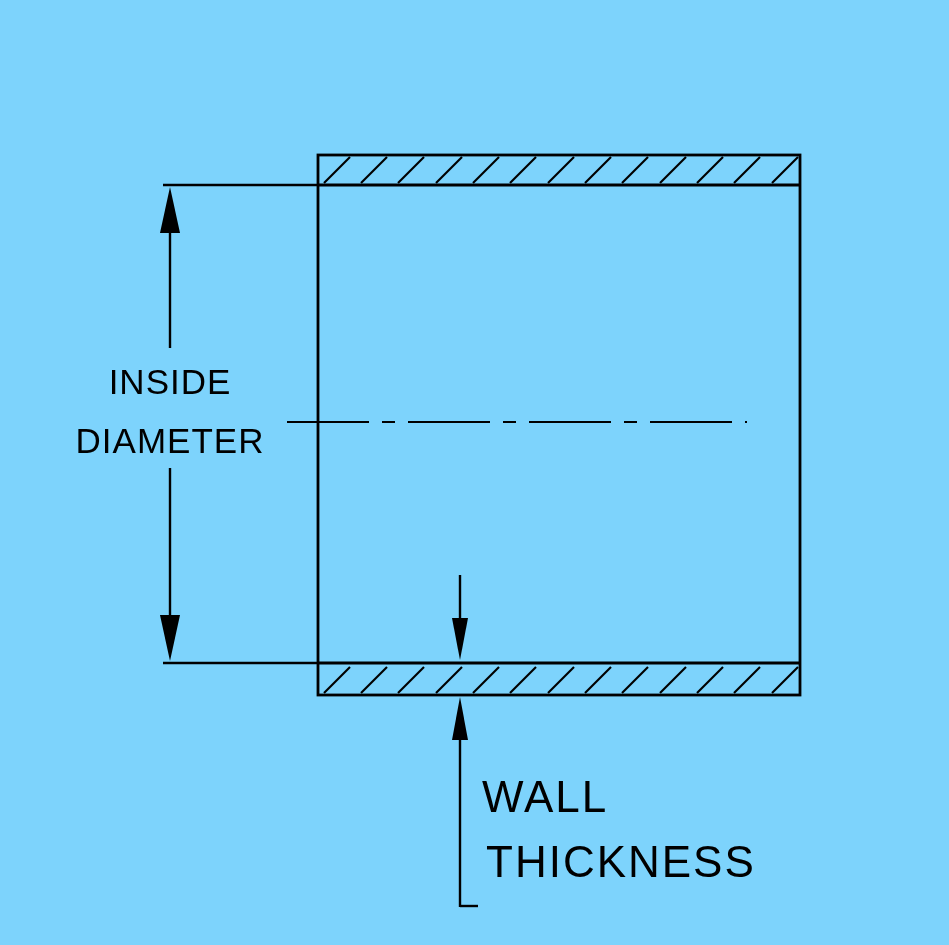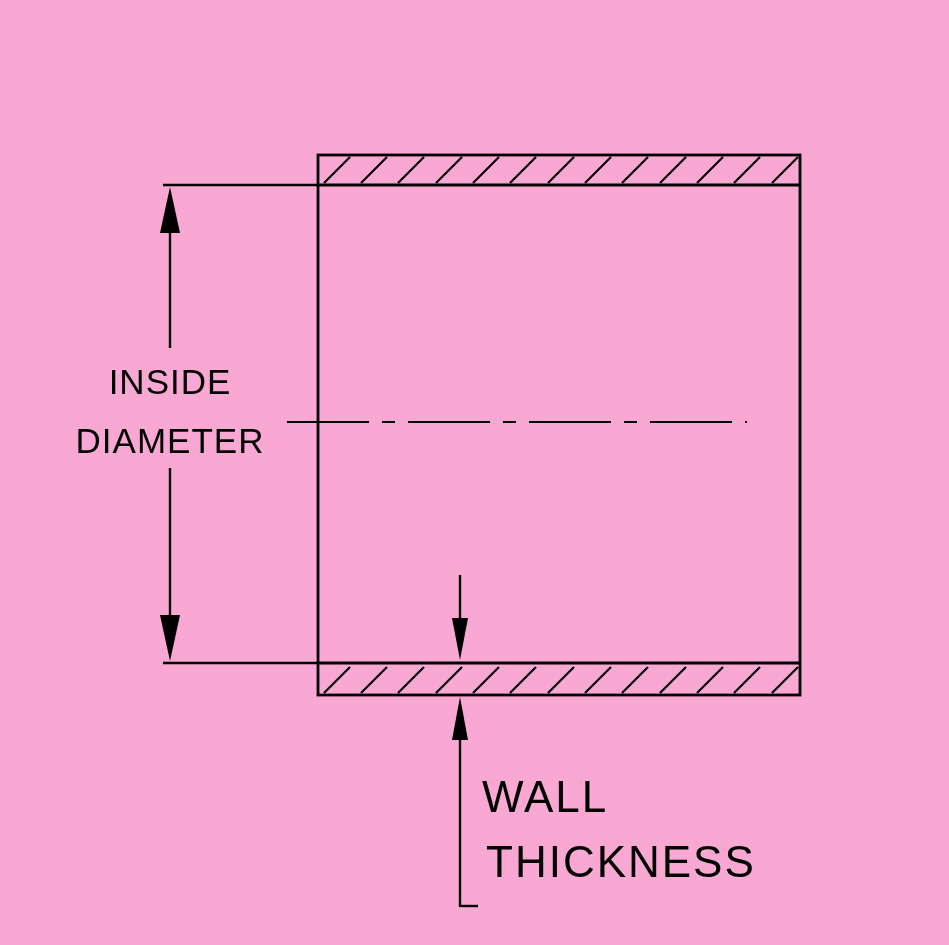--- a/index.html
+++ b/index.html
@@ -4,21 +4,21 @@
 <style>
   html, body {
     margin: 0;
     padding: 0;
     background: #ffffff;
   }
   .stage {
     position: relative;
     width: 949px;
     height: 945px;
-    background: #f9a8d4;
+    background: #7dd3fc;
     overflow: hidden;
   }
   svg { display: block; }
   .line {
     stroke: #000000;
     stroke-width: 2.4;
     fill: none;
   }
   .thick {
     stroke: #000000;

